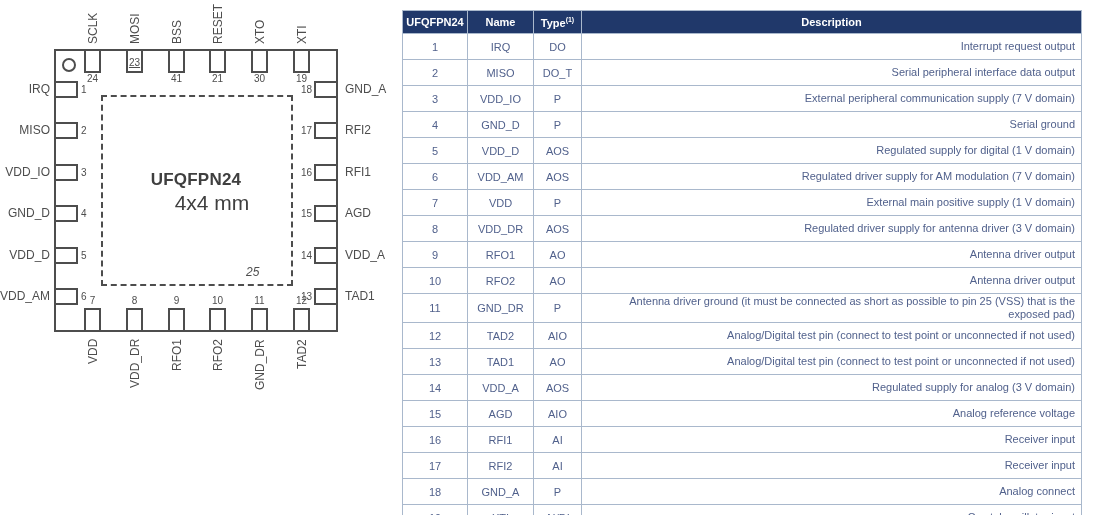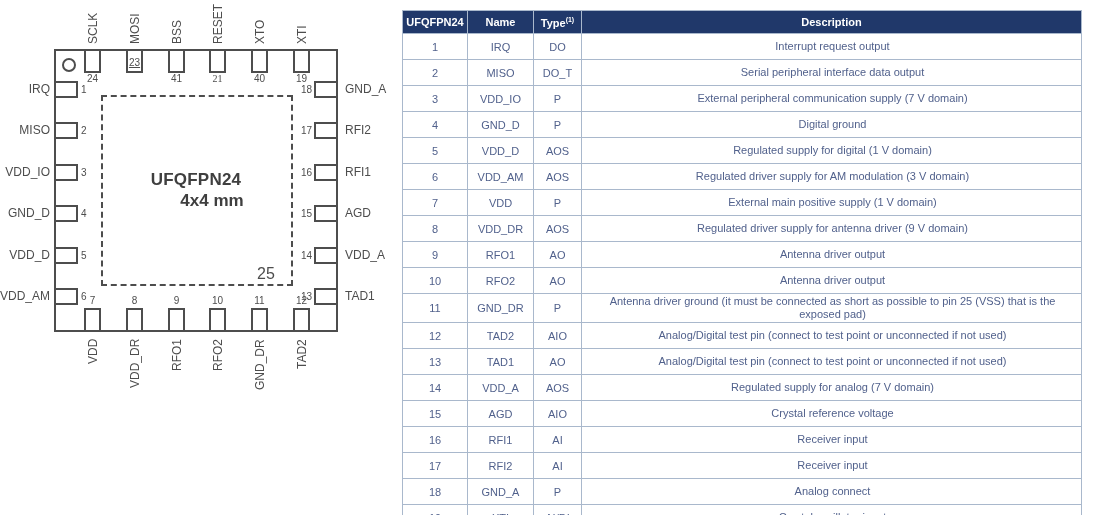--- a/index.html
+++ b/index.html
@@ -13,26 +13,26 @@
     font-family:"Liberation Sans",sans-serif;
   }
   
   #diagram{position:absolute;left:0;top:0;width:400px;height:515px;}
   .chip{position:absolute;left:54px;top:49px;width:284px;height:283px;
         border:2px solid var(--diagram_line);box-sizing:border-box;background:#fff;}
   .pin1-circle{position:absolute;left:62px;top:58px;width:14px;height:14px;
         border:2px solid var(--diagram_line);border-radius:50%;box-sizing:border-box;}
   .epad{position:absolute;left:101px;top:95px;width:192px;height:191px;
         border:2px dashed var(--diagram_line);box-sizing:border-box;}
-  .epad-num{position:absolute;left:246px;top:265px;width:40px;text-align:center;
-        font-size:16px;color:var(--diagram_text);}
+  .epad-num{position:absolute;left:246px;top:265px;width:40px;text-align:left;
+        font-size:12px;color:var(--diagram_text);font-style:italic;}
   .chip-title{position:absolute;left:54px;top:170px;width:284px;text-align:center;
         font-weight:bold;font-size:17px;color:#3f3f3f;letter-spacing:.2px;}
   .chip-size{position:absolute;left:54px;top:191px;width:316px;text-align:center;
-        font-weight:bold;font-size:17px;color:#3f3f3f;}
+        font-weight:normal;font-size:21px;color:#3f3f3f;}
   .pad{position:absolute;border:2px solid var(--diagram_line);background:#fff;box-sizing:border-box;}
   .padh{width:17px;height:24px;}
   .padv{width:24px;height:17px;}
   .pnum{position:absolute;font-size:10px;line-height:10px;color:var(--diagram_text);}
   .pnum-c{width:29px;text-align:center;}
   .pnum-r{width:24px;text-align:right;}
   .hlab{position:absolute;font-size:12px;line-height:15px;color:var(--diagram_text);}
   .hlab-l{text-align:right;}
   .rlab{position:absolute;white-space:nowrap;font-size:12px;line-height:14px;
         color:var(--diagram_text);transform:rotate(-90deg);transform-origin:0 0;}
@@ -41,21 +41,21 @@
         border-collapse:collapse;table-layout:fixed;}
   #pin-table th{
         background:var(--header_bg);color:var(--header_text);
         font-size:11px;font-weight:bold;height:20px;padding:1px 2px;
         border:1px solid var(--grid_line);text-align:center;}
   #pin-table th sup{font-size:7px;}
   #pin-table td{
         border:1px solid var(--grid_line);font-size:11px;color:var(--body_text);
         height:23px;padding:1px 3px;vertical-align:middle;background:#fff;}
   .c-pin,.c-name,.c-type{text-align:center;}
-  .c-desc{text-align:center;padding-left:8px !important;padding-right:6px !important;line-height:13px;}
+  .c-desc{text-align:right;padding-left:8px !important;padding-right:6px !important;line-height:13px;}
 </style>
 </head>
 <body>
 
 <div id="diagram">
   <div class="chip"></div>
   <div class="pin1-circle"></div>
   <div class="epad"></div>
   <div class="epad-num">25</div>
   <div class="chip-title">UFQFPN24</div>
@@ -64,24 +64,24 @@
       <div class="pad padh" style="left: 84px; top: 49px;"></div>
       <div class="pnum pnum-c" style="left: 78px; top: 74px; width: 29px;">24</div>
       <span class="rlab rlab-t" style="left: 86px; top: 44px;">SCLK</span>
       <div class="pad padh" style="left: 126px; top: 49px;"></div>
       <div class="pnum pnum-c" style="left: 120px; top: 58px; width: 29px; text-decoration: underline;">23</div>
       <span class="rlab rlab-t" style="left: 128px; top: 44px;">MOSI</span>
       <div class="pad padh" style="left: 168px; top: 49px;"></div>
       <div class="pnum pnum-c" style="left: 162px; top: 74px; width: 29px;">41</div>
       <span class="rlab rlab-t" style="left: 170px; top: 44px;">BSS</span>
       <div class="pad padh" style="left: 209px; top: 49px;"></div>
-      <div class="pnum pnum-c" style="left: 203px; top: 74px; width: 29px; font-family: Liberation Serif, serif;">21</div>
+      <div class="pnum pnum-c" style="left: 203px; top: 74px; width: 29px;">21</div>
       <span class="rlab rlab-t" style="left: 211px; top: 44px;">RESET</span>
       <div class="pad padh" style="left: 251px; top: 49px;"></div>
-      <div class="pnum pnum-c" style="left: 245px; top: 74px; width: 29px;">40</div>
+      <div class="pnum pnum-c" style="left: 245px; top: 74px; width: 29px;">30</div>
       <span class="rlab rlab-t" style="left: 253px; top: 44px;">XTO</span>
       <div class="pad padh" style="left: 293px; top: 49px;"></div>
       <div class="pnum pnum-c" style="left: 287px; top: 74px; width: 29px;">19</div>
       <span class="rlab rlab-t" style="left: 295px; top: 44px;">XTI</span>
       <div class="pad padh" style="left: 84px; top: 308px;"></div>
       <div class="pnum pnum-c" style="left: 78px; top: 296px; width: 29px;">7</div>
       <span class="rlab rlab-b" style="left: 86px; top: 364px;">VDD</span>
       <div class="pad padh" style="left: 126px; top: 308px;"></div>
       <div class="pnum pnum-c" style="left: 120px; top: 296px; width: 29px;">8</div>
       <span class="rlab rlab-b" style="left: 128px; top: 388px;">VDD_DR</span>
@@ -167,45 +167,45 @@
       <tr>
         <td class="c-pin">3</td>
         <td class="c-name">VDD_IO</td>
         <td class="c-type">P</td>
         <td class="c-desc">External peripheral communication supply (7 V domain)</td>
       </tr>
       <tr>
         <td class="c-pin">4</td>
         <td class="c-name">GND_D</td>
         <td class="c-type">P</td>
-        <td class="c-desc">Digital ground</td>
+        <td class="c-desc">Serial ground</td>
       </tr>
       <tr>
         <td class="c-pin">5</td>
         <td class="c-name">VDD_D</td>
         <td class="c-type">AOS</td>
         <td class="c-desc">Regulated supply for digital (1 V domain)</td>
       </tr>
       <tr>
         <td class="c-pin">6</td>
         <td class="c-name">VDD_AM</td>
         <td class="c-type">AOS</td>
-        <td class="c-desc">Regulated driver supply for AM modulation (3 V domain)</td>
+        <td class="c-desc">Regulated driver supply for AM modulation (7 V domain)</td>
       </tr>
       <tr>
         <td class="c-pin">7</td>
         <td class="c-name">VDD</td>
         <td class="c-type">P</td>
         <td class="c-desc">External main positive supply (1 V domain)</td>
       </tr>
       <tr>
         <td class="c-pin">8</td>
         <td class="c-name">VDD_DR</td>
         <td class="c-type">AOS</td>
-        <td class="c-desc">Regulated driver supply for antenna driver (9 V domain)</td>
+        <td class="c-desc">Regulated driver supply for antenna driver (3 V domain)</td>
       </tr>
       <tr>
         <td class="c-pin">9</td>
         <td class="c-name">RFO1</td>
         <td class="c-type">AO</td>
         <td class="c-desc">Antenna driver output</td>
       </tr>
       <tr>
         <td class="c-pin">10</td>
         <td class="c-name">RFO2</td>
@@ -227,27 +227,27 @@
       <tr>
         <td class="c-pin">13</td>
         <td class="c-name">TAD1</td>
         <td class="c-type">AO</td>
         <td class="c-desc">Analog/Digital test pin (connect to test point or unconnected if not used)</td>
       </tr>
       <tr>
         <td class="c-pin">14</td>
         <td class="c-name">VDD_A</td>
         <td class="c-type">AOS</td>
-        <td class="c-desc">Regulated supply for analog (7 V domain)</td>
+        <td class="c-desc">Regulated supply for analog (3 V domain)</td>
       </tr>
       <tr>
         <td class="c-pin">15</td>
         <td class="c-name">AGD</td>
         <td class="c-type">AIO</td>
-        <td class="c-desc">Crystal reference voltage</td>
+        <td class="c-desc">Analog reference voltage</td>
       </tr>
       <tr>
         <td class="c-pin">16</td>
         <td class="c-name">RFI1</td>
         <td class="c-type">AI</td>
         <td class="c-desc">Receiver input</td>
       </tr>
       <tr>
         <td class="c-pin">17</td>
         <td class="c-name">RFI2</td>

